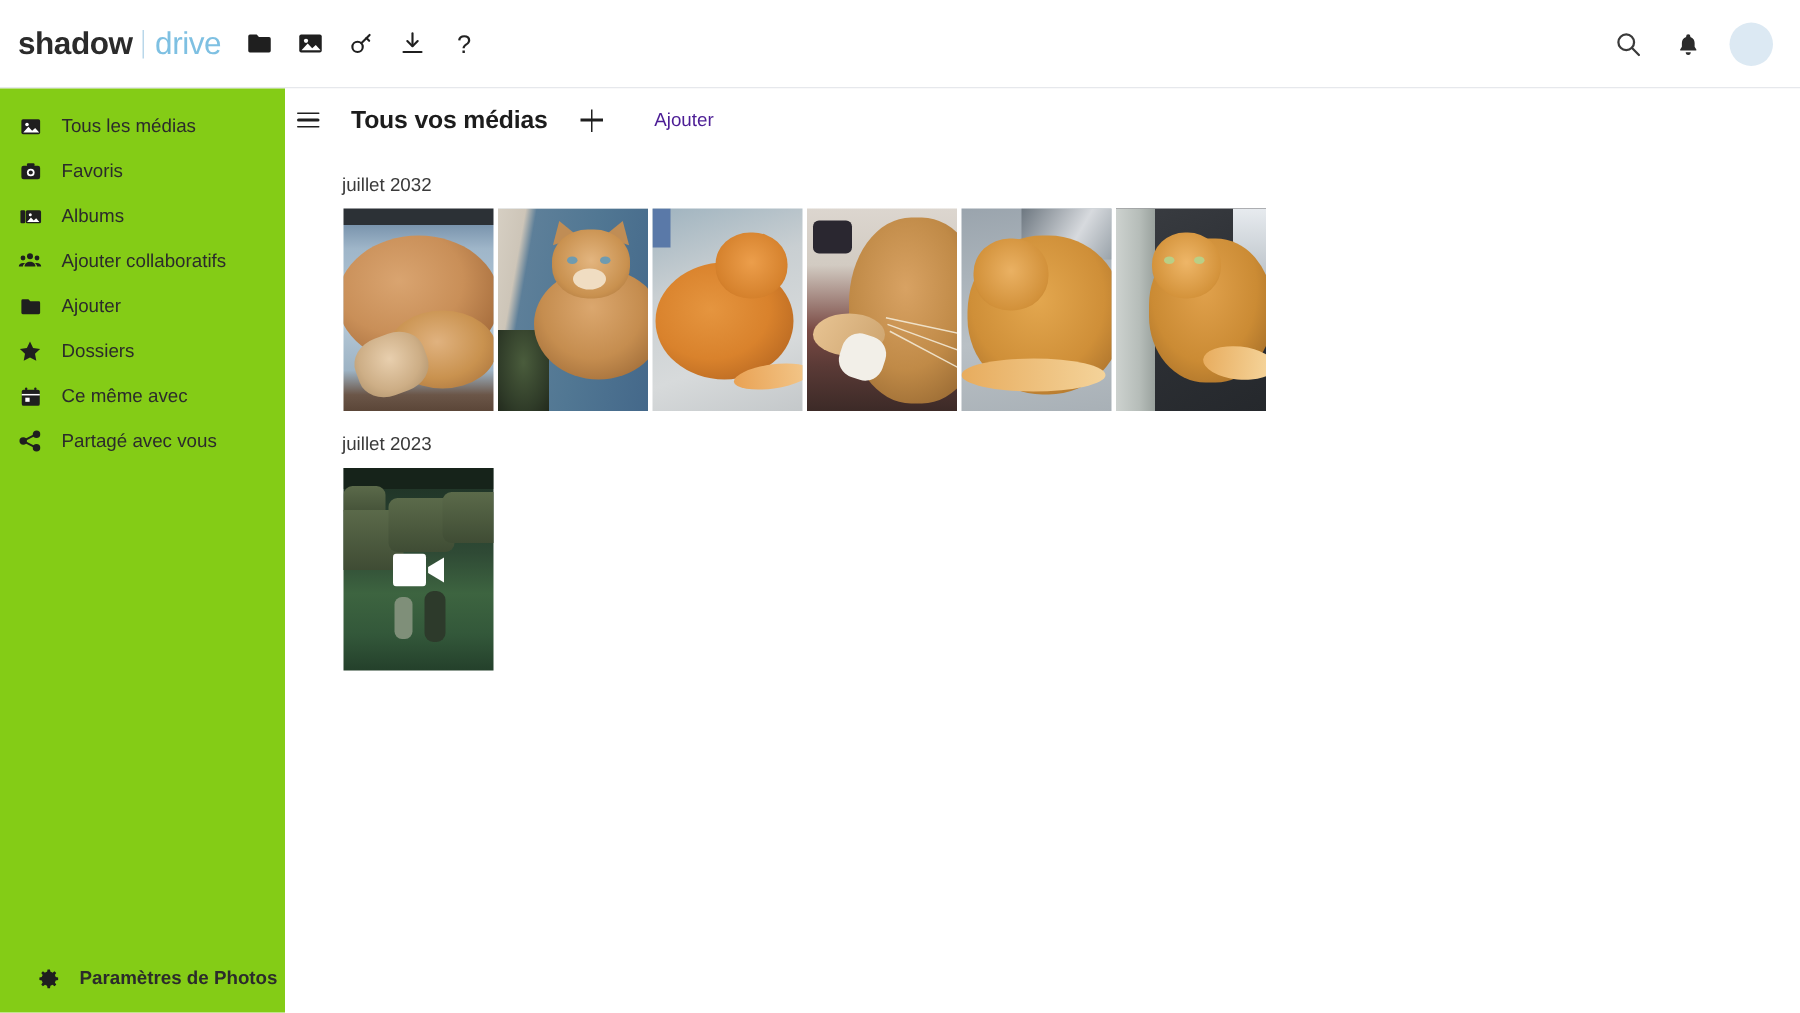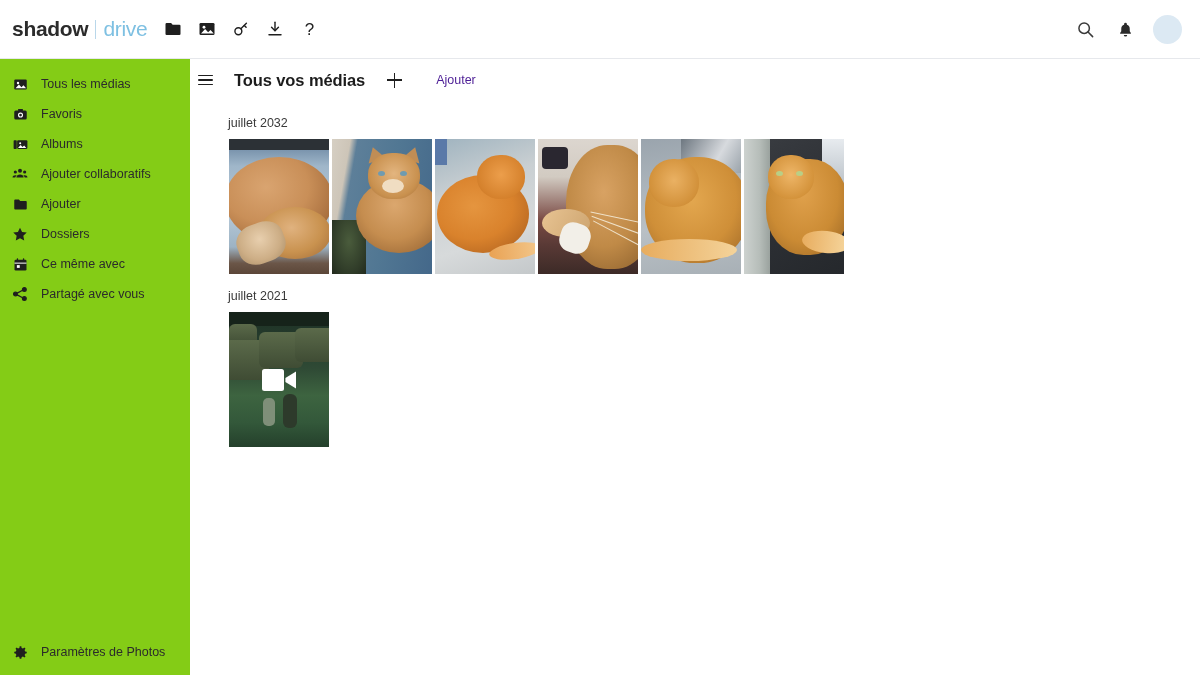--- a/index.html
+++ b/index.html
@@ -86,21 +86,21 @@
     color: #1f1f1f; flex: none;
   }
   .side-label {
     margin-left: 11px;
     font-size: 12.5px;
     color: #2b2b2b;
     white-space: nowrap;
   }
   .side-footer {
     position: absolute;
-    bottom: 8px; left: 0; width: 190px;
+    bottom: 8px; left: 12px; width: 190px; font-weight: bold;
   }
 
   
   .main {
     position: absolute; top: 59px; left: 190px;
     width: 1010px; height: 616px;
     background: #ffffff;
   }
   .main-head {
     display: flex; align-items: center;
@@ -507,21 +507,21 @@
         <div class="cat-body c1"></div>
         <div class="head"></div>
         <div class="eye1"></div>
           <div class="eye2"></div>
         <div class="tail"></div>
       </div>
     </div>
 
   </div>
 
-  <div class="group-label">juillet 2021</div>
+  <div class="group-label">juillet 2023</div>
   <div class="grid">
 
     <div class="tile tv">
       <div class="pic">
         <div class="dark"></div>
         <div class="bale b4"></div>
         <div class="bale b1"></div>
         <div class="bale b2"></div>
         <div class="bale b3"></div>
         <div class="cat1"></div>

